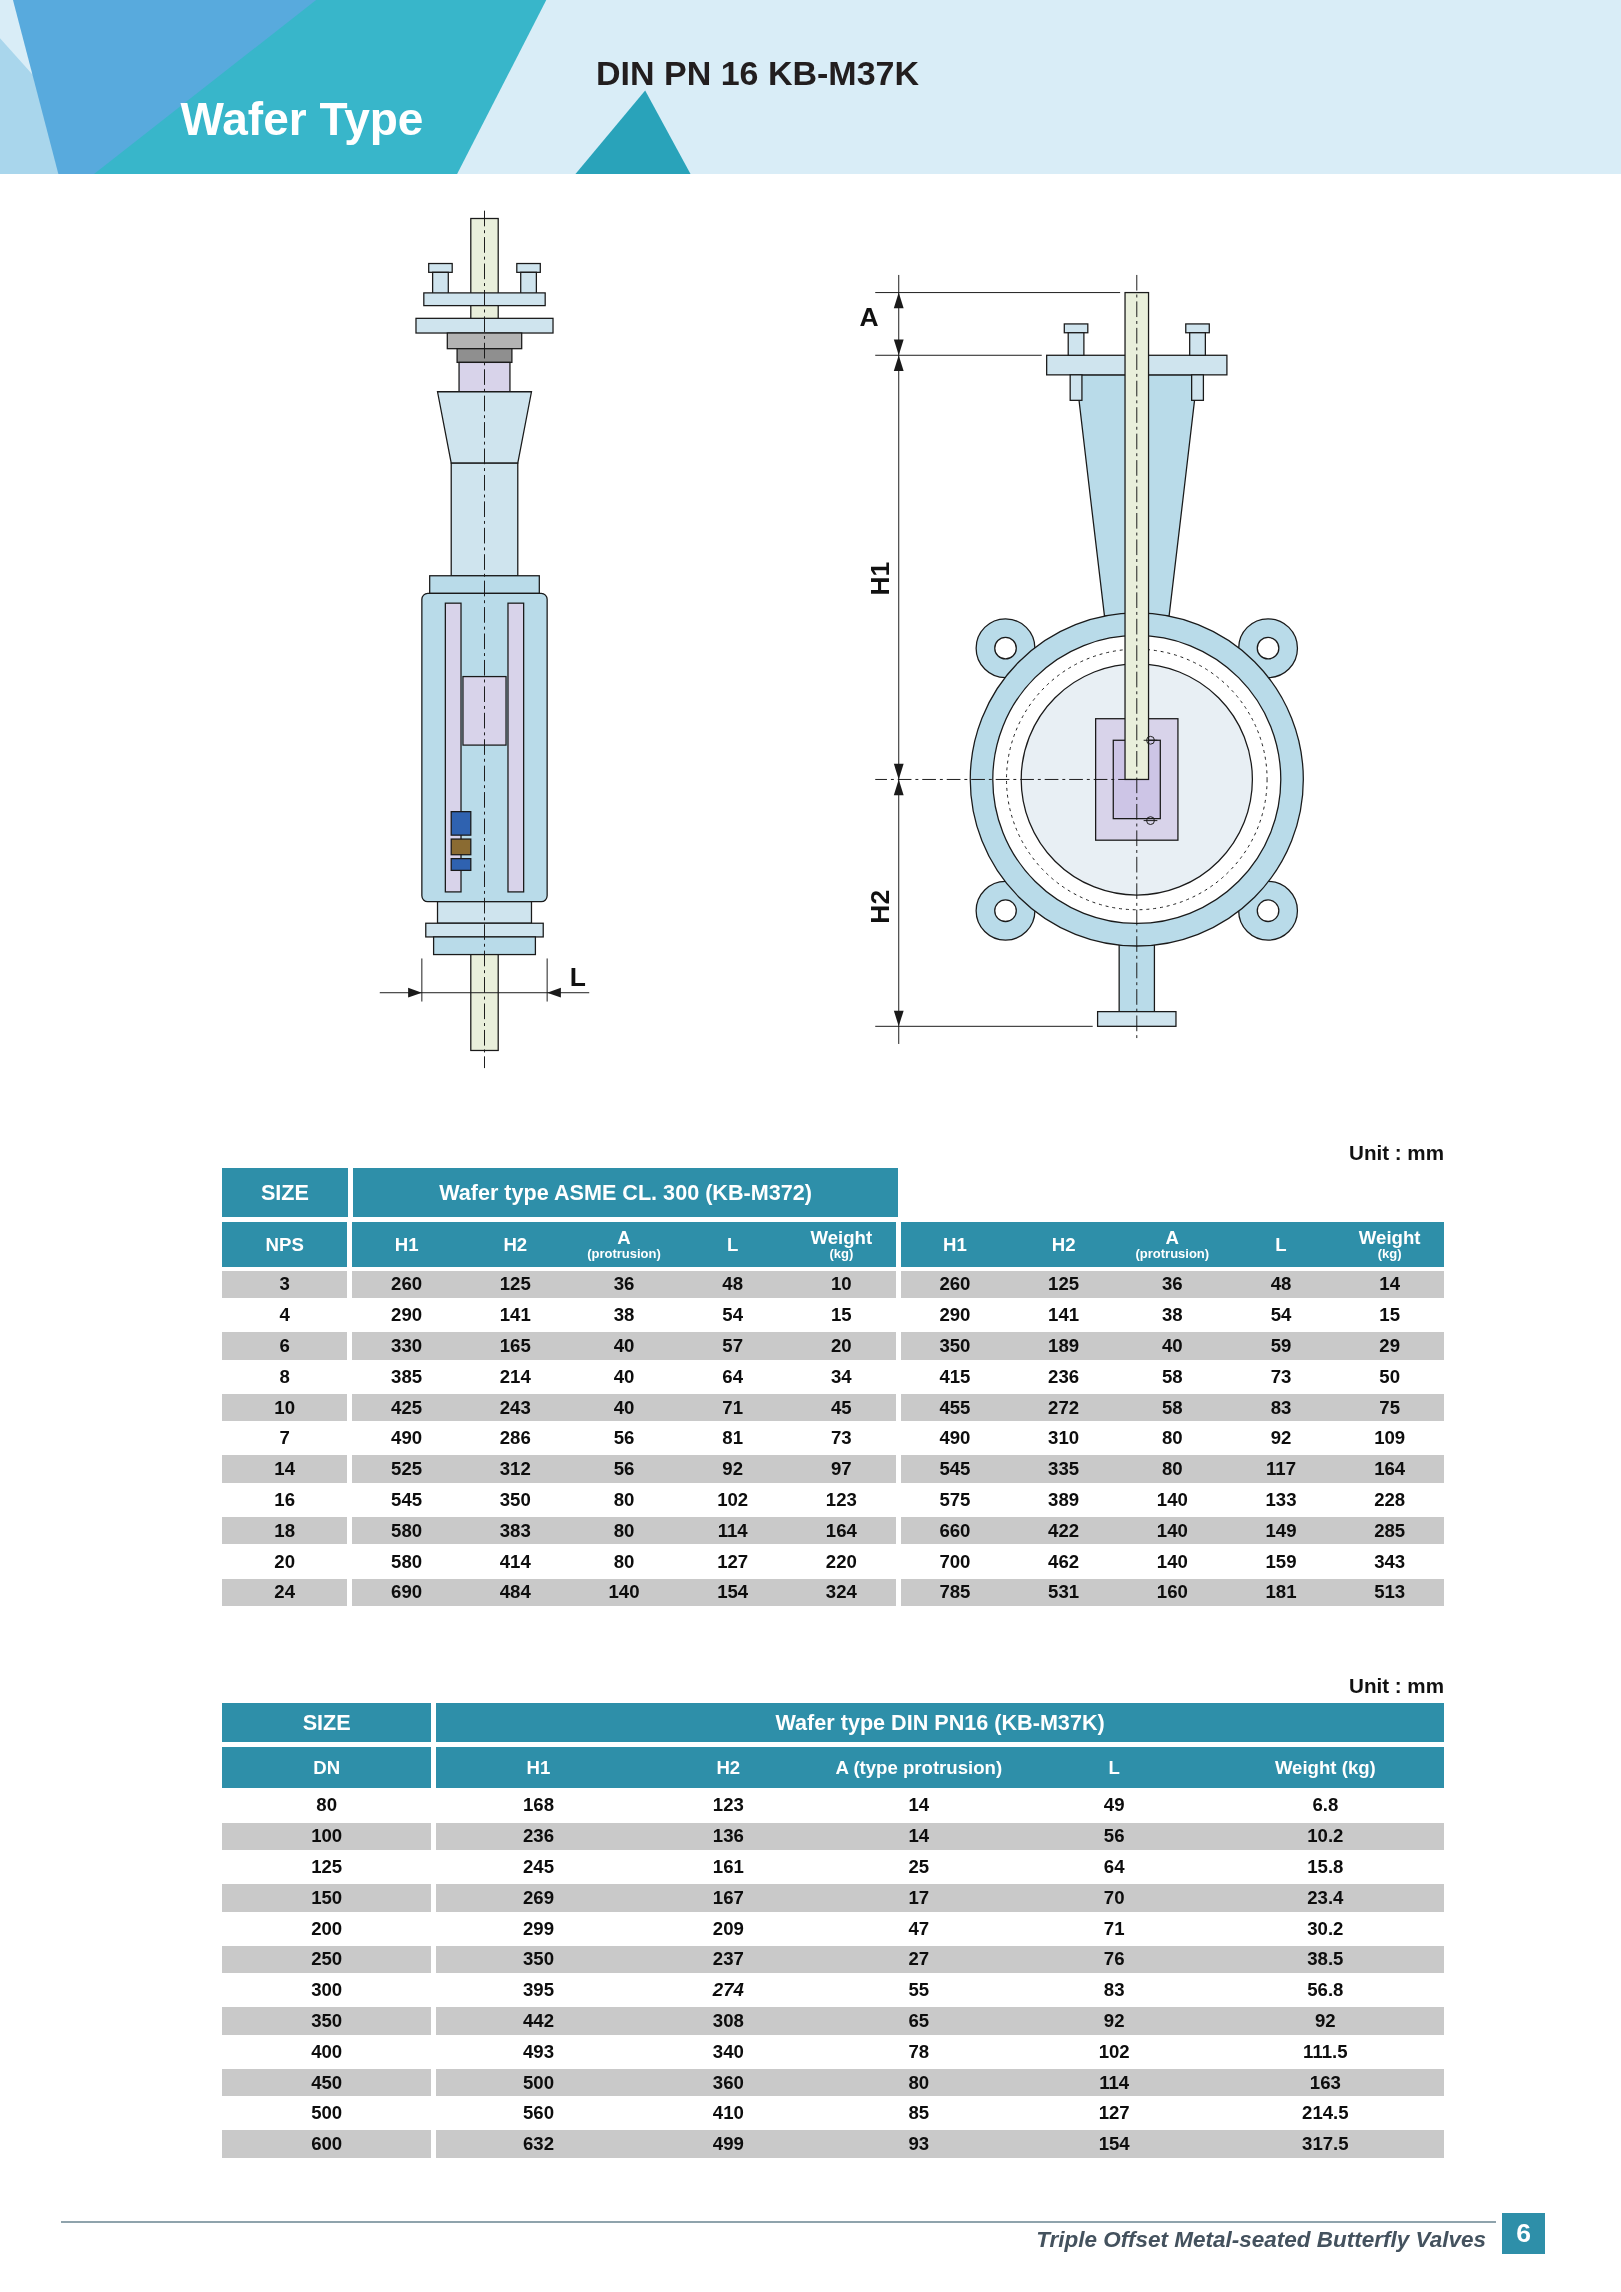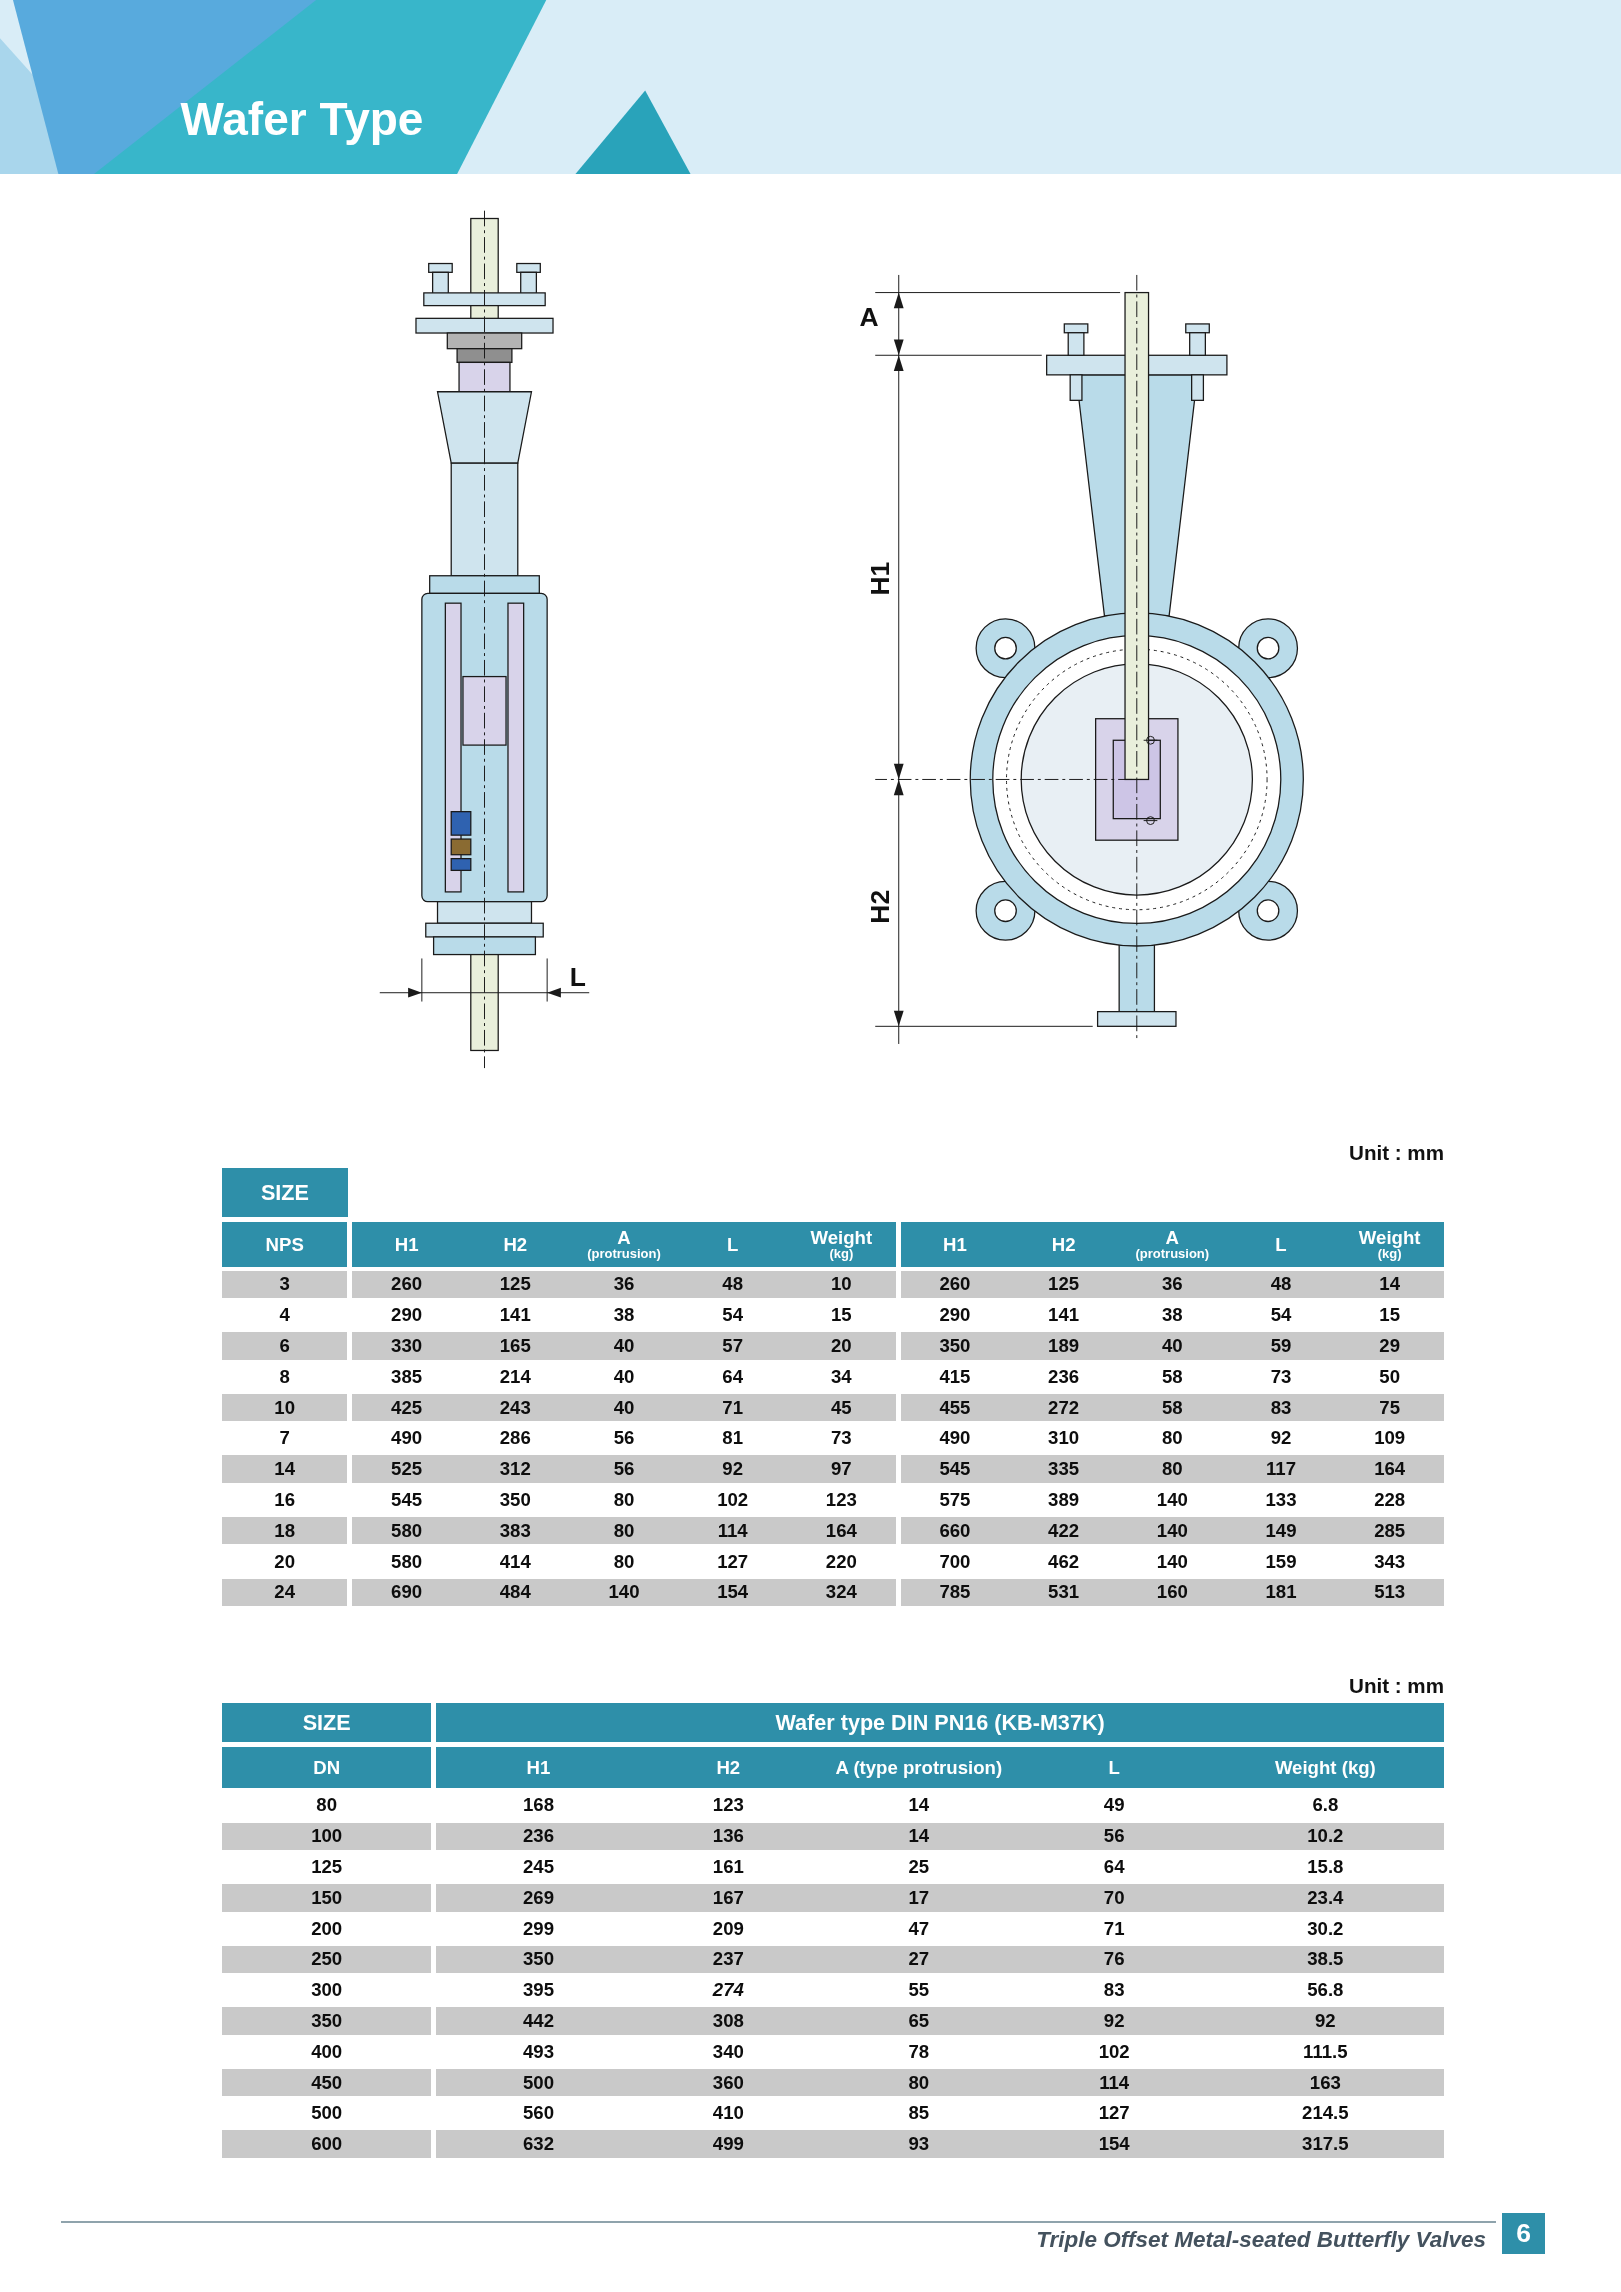--- a/index.html
+++ b/index.html
@@ -56,20 +56,21 @@
 
 <div class="page">
 
   <div class="hdr">
     <div class="shape pale-tri"></div>
     <div class="shape blue-poly"></div>
     <div class="shape teal-poly"></div>
     <div class="shape accent-tri"></div>
     <div class="banner-text">Wafer Type</div>
     <div class="title">
+      <div>DIN PN 16 KB-M37K</div>
     </div>
   </div>
 
   <svg class="drawing-svg" style="left:323px;top:206px;" width="323" height="902" viewBox="0 0 330 920">
     <g stroke="#1a1a1a" stroke-width="1.3" fill="none">
 
       <rect x="151" y="12" width="28" height="850" fill="#e9efdb"></rect>
 
       <rect x="108" y="58" width="24" height="9" fill="#cfe4ee"></rect>
       <rect x="198" y="58" width="24" height="9" fill="#cfe4ee"></rect>
@@ -162,20 +163,21 @@
     </g>
     <text class="dim-label" x="22" y="122">A</text>
     <text class="dim-label" x="52" y="380" transform="rotate(-90 52 380)" text-anchor="middle">H1</text>
     <text class="dim-label" x="52" y="715" transform="rotate(-90 52 715)" text-anchor="middle">H2</text>
   </svg>
 
   <div class="unit" style="top:1141px;">Unit : mm</div>
   <div class="tbl" id="t0" style="top:1168px;">
       <div class="trow hband1 mB">
         <div class="tcell hcell gapR" style="width: 10.3%;">SIZE</div>
+        <div class="tcell hcell" style="width: 44.65%;">Wafer type ASME CL. 300 (KB-M372)</div>
       </div>
       <div class="trow hband2 mB2">
         <div class="tcell scell gapR" style="width: 10.3%;">
           <div>NPS</div>
         </div>
         <div class="tcell scell" style="width: 8.93%;">
           <div>H1</div>
         </div>
         <div class="tcell scell" style="width: 8.93%;">
           <div>H2</div>

